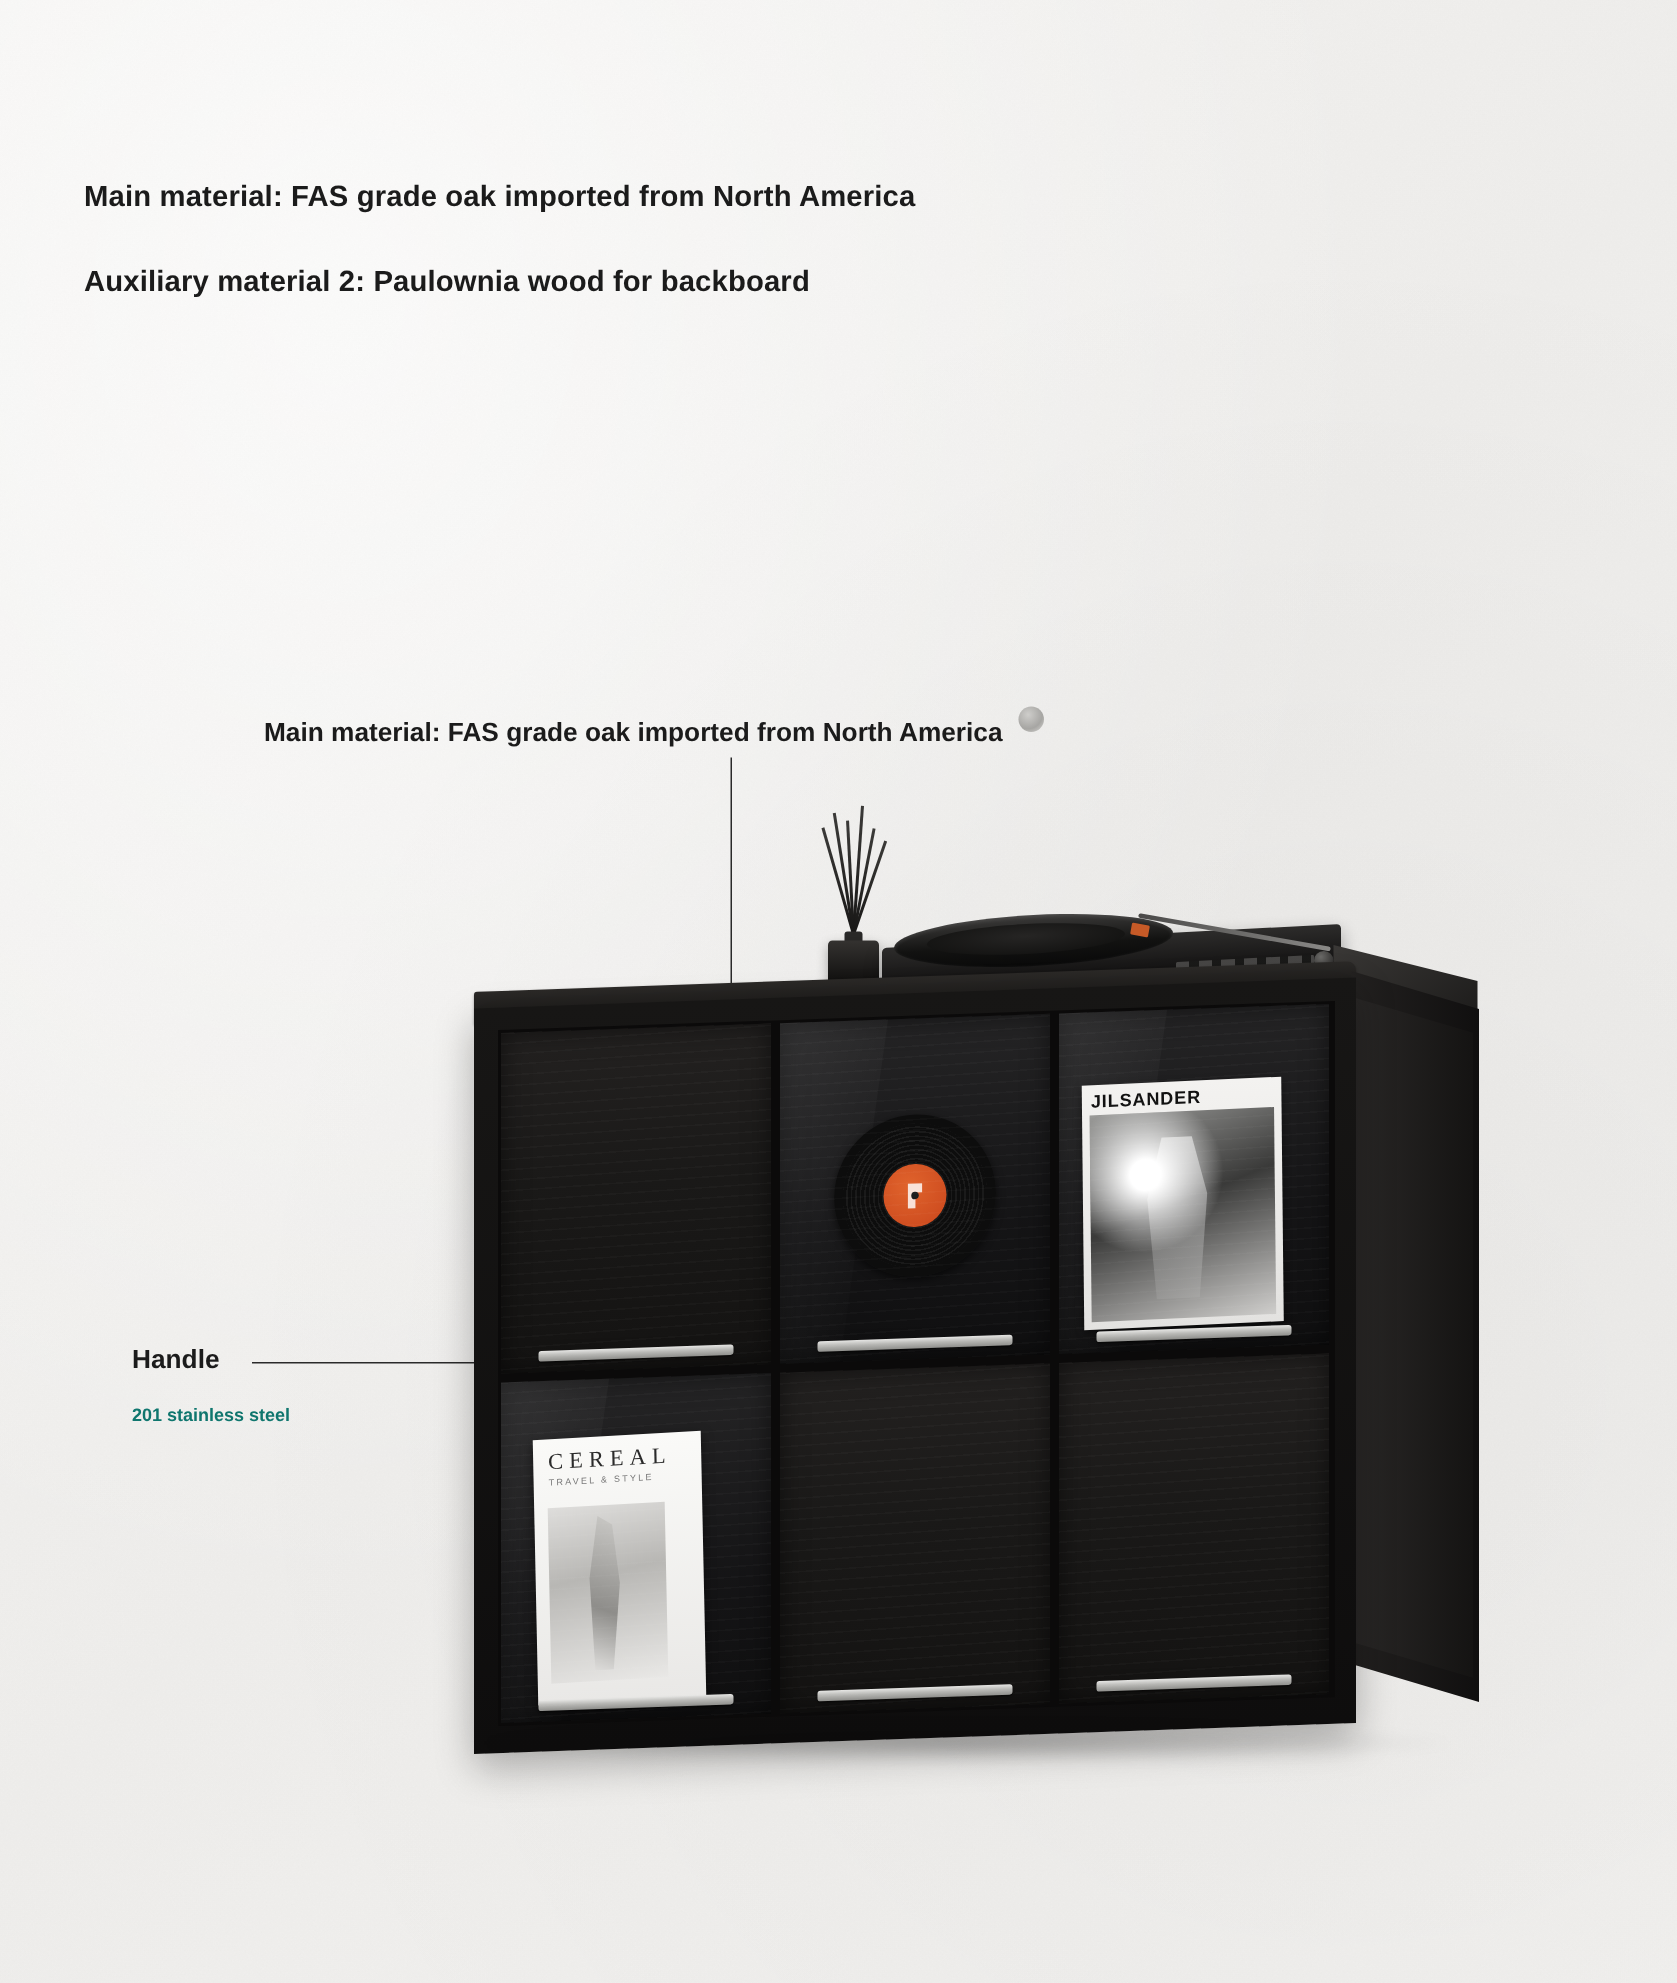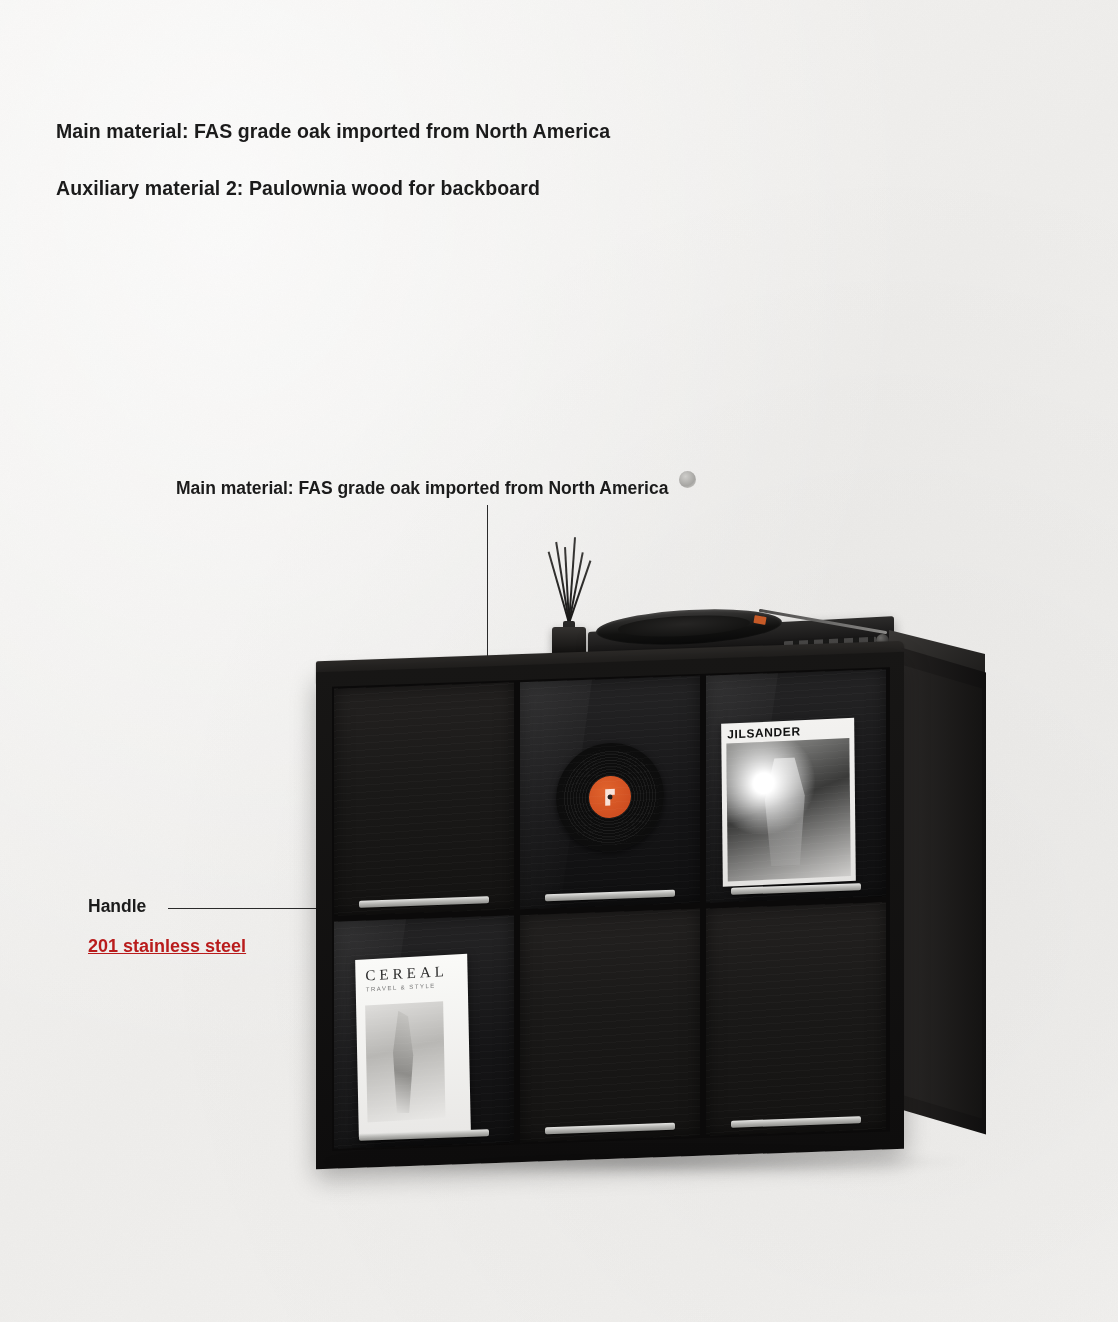--- a/index.html
+++ b/index.html
@@ -98,24 +98,23 @@
     top: 896px;
     font-size: 17.5px;
     font-weight: bold;
     color: #1b1b1b;
     text-align: center;
   }
   .callout-handle-sub {
     position: absolute;
     left: 88px;
     top: 936px;
-    font-size: 18px;
+    font-size: 12px;
     font-weight: bold;
-    color: #b91c1c;
-    text-decoration: underline;
+    color: #0f766e;
   }
   .callout-handle-line {
     position: absolute;
     left: 168px;
     top: 908px;
     width: 292px;
     height: 1px;
     background: #2a2a2a;
   }
   .callout-handle-dot {

